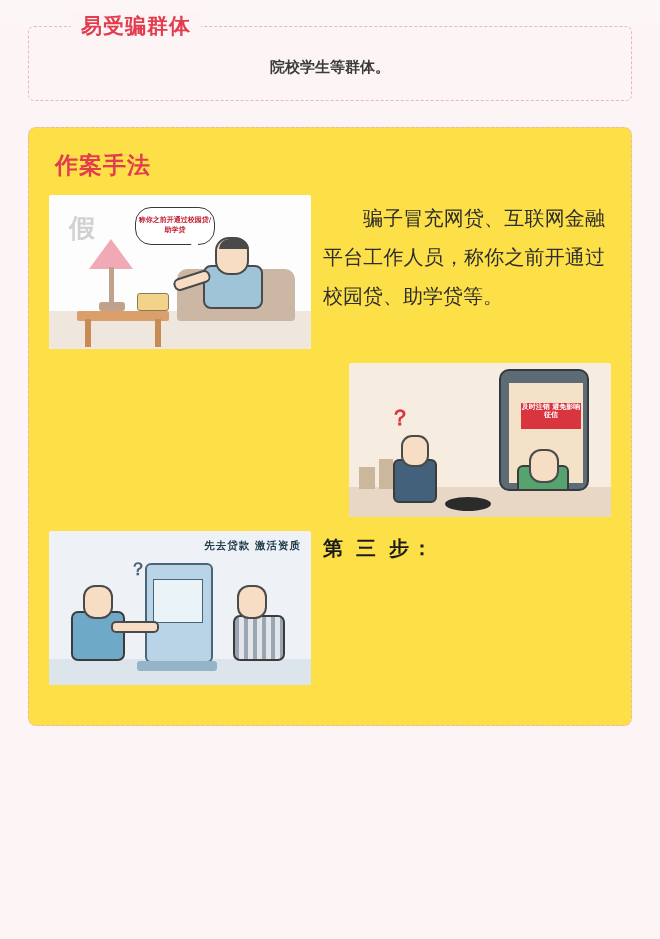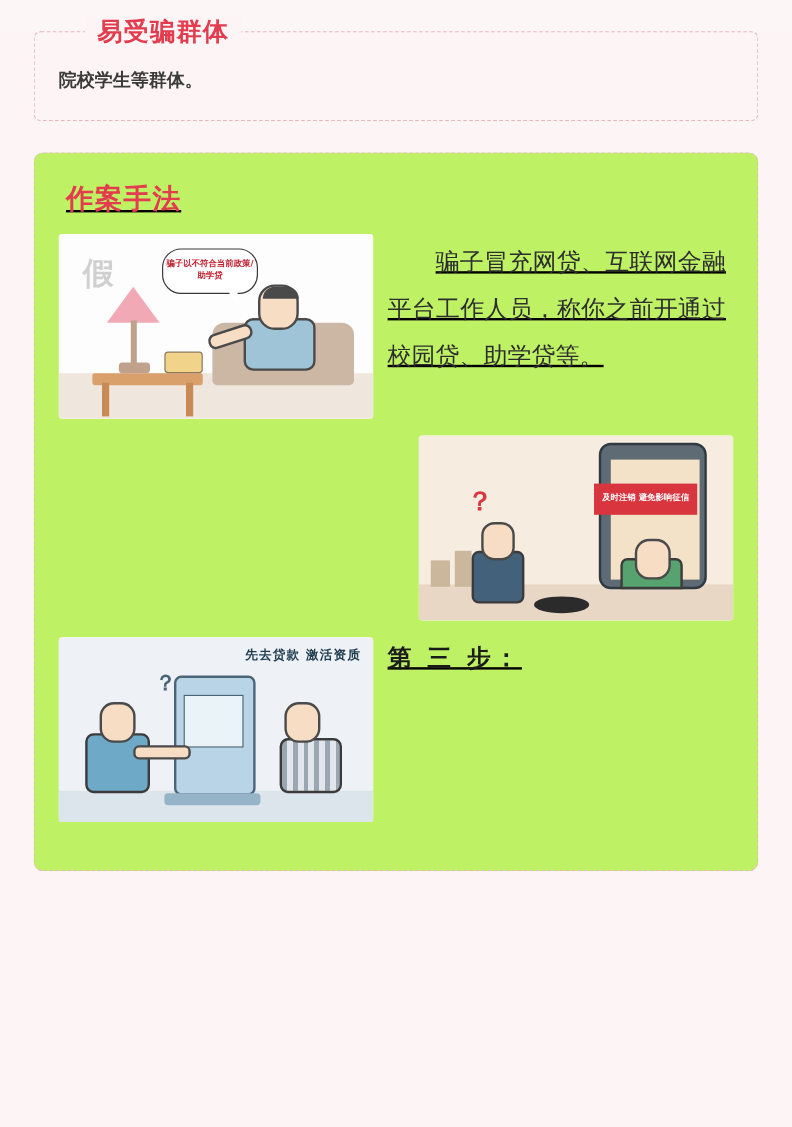--- a/index.html
+++ b/index.html
@@ -114,20 +114,21 @@
     padding: 0 28px;
     box-sizing: border-box;
   }
   .section-victim {
     position: relative;
     margin: 26px 0 0 0;
     border: 1.5px dashed #e9b6bd;
     border-radius: 6px;
     padding: 22px 20px 18px 20px;
     box-sizing: border-box;
+    text-align: center;
   }
   .sec-title {
     font-family: "DejaVu Sans", sans-serif;
     font-weight: bold;
     color: #e23c4e;
     font-size: 21px;
     letter-spacing: 1px;
     display: inline-block;
     background: #fdf5f5;
     position: absolute;
@@ -140,24 +141,23 @@
     font-size: 15px;
     color: #3b3b3b;
     line-height: 1.9;
     margin-top: 4px;
     font-weight: bold;
   }
   .section-method {
     margin-top: 26px;
     border: 1.5px dashed #e9b6bd;
     border-radius: 8px;
-    background: #bef264;
+    background: #fde047;
     padding: 20px 20px 26px 20px;
     box-sizing: border-box;
-    text-decoration: underline;
   }
   .method-title {
     font-family: "DejaVu Sans", sans-serif;
     font-weight: bold;
     color: #e23c4e;
     font-size: 23px;
     letter-spacing: 1px;
     margin: 2px 0 14px 6px;
   }
   .step-row {
@@ -216,21 +216,21 @@
   .ill1-arm { position:absolute; right:100px; bottom:62px; width:34px; height:9px; background:#f6ddc4; border:2px solid #4a4a4a; border-radius:6px; transform:rotate(-18deg);}
   .ill1-bubble { position:absolute; left:86px; top:12px; width:78px; height:36px; background:#ffffff; border:1.6px solid #3a3a3a; border-radius:16px; display:flex; align-items:center; justify-content:center; text-align:center;}
   .ill1-bubble span { font-family:"DejaVu Sans",sans-serif; font-size:7px; color:#c02030; line-height:1.3; font-weight:bold;}
   .ill1-bubble:after { content:""; position:absolute; right:16px; bottom:-9px; width:0;height:0; border-left:8px solid transparent;border-right:0 solid transparent;border-top:10px solid #ffffff;}
   .ill1-fake { position:absolute; left:20px; top:16px; font-family:"DejaVu Sans",sans-serif; font-size:26px; font-weight:bold; color:#d0d0d0; }
   
   .ill2-bg { position:absolute; inset:0; background:#f7ece0; }
   .ill2-ground { position:absolute; left:0; bottom:0; width:100%; height:30px; background:#e7d7c4;}
   .ill2-phone { position:absolute; right:22px; bottom:26px; width:86px; height:118px; background:#5f6b74; border-radius:10px; border:2px solid #2f3a42;}
   .ill2-screen { position:absolute; right:28px; bottom:34px; width:74px; height:100px; background:#f3e2c8;}
-  .ill2-redband { position:absolute; right:30px; bottom:88px; width:86px; height:26px; background:#d8353f; display:flex;align-items:center;justify-content:center;}
+  .ill2-redband { position:absolute; right:30px; bottom:88px; width:60px; height:26px; background:#d8353f; display:flex;justify-content:center;}
   .ill2-redband span { font-family:"DejaVu Sans",sans-serif; font-size:7px; color:#ffffff; font-weight:bold; line-height:1.2; text-align:center;}
   .ill2-man2-head { position:absolute; right:52px; bottom:34px; width:26px; height:30px; background:#f6ddc4; border:2px solid #4a4a4a; border-radius:12px;}
   .ill2-man2-body { position:absolute; right:42px; bottom:26px; width:48px; height:22px; background:#56a36f; border:2px solid #3b3b3b; border-radius:6px 6px 0 0;}
   .ill2-man1-head { position:absolute; left:52px; bottom:50px; width:24px; height:28px; background:#f6ddc4; border:2px solid #4a4a4a; border-radius:11px;}
   .ill2-man1-body { position:absolute; left:44px; bottom:14px; width:40px; height:40px; background:#43617a; border:2px solid #3b3b3b; border-radius:6px;}
   .ill2-q { position:absolute; left:40px; bottom:84px; font-family:"DejaVu Sans",sans-serif; font-size:22px; color:#d8353f; font-weight:bold;}
   .ill2-hole { position:absolute; left:96px; bottom:6px; width:46px; height:14px; background:#2b2b2b; border-radius:50%;}
   .ill2-city { position:absolute; left:10px; bottom:28px; width:110px; height:34px;}
   .ill2-city i { position:absolute; bottom:0; background:#cbb79c; display:block;}
   .ill2-city i:nth-child(1){left:0;width:16px;height:22px;}
@@ -266,21 +266,21 @@
 
     <div class="section-method">
       <div class="method-title">作案手法</div>
 
       <div class="step-row">
         <div class="pic">
           <div class="ill1-bg"></div>
           <div class="ill1-floor"></div>
           <div class="ill1-fake">假</div>
           <div class="ill1-bubble">
-            <span>骗子以不符合当前政策/助学贷</span>
+            <span>称你之前开通过校园贷/助学贷</span>
           </div>
           <div class="ill1-lampshade"></div>
           <div class="ill1-lampstem"></div>
           <div class="ill1-lampbase"></div>
           <div class="ill1-table"></div>
           <div class="ill1-tleg1"></div>
           <div class="ill1-tleg2"></div>
           <div class="ill1-phone"></div>
           <div class="ill1-sofa"></div>
           <div class="ill1-person-body"></div>

